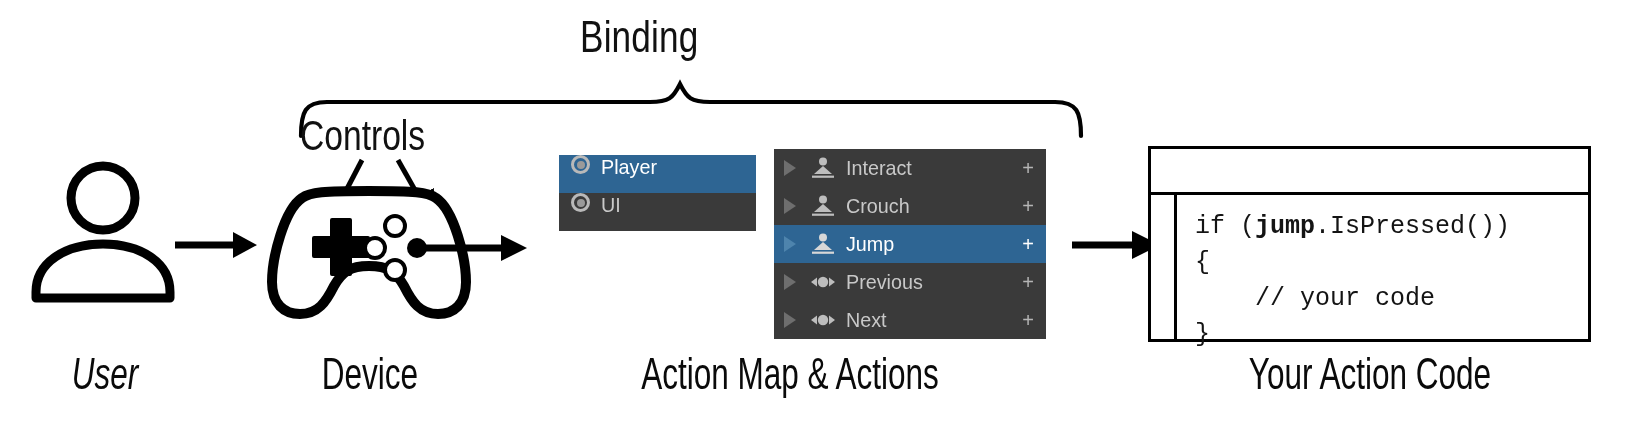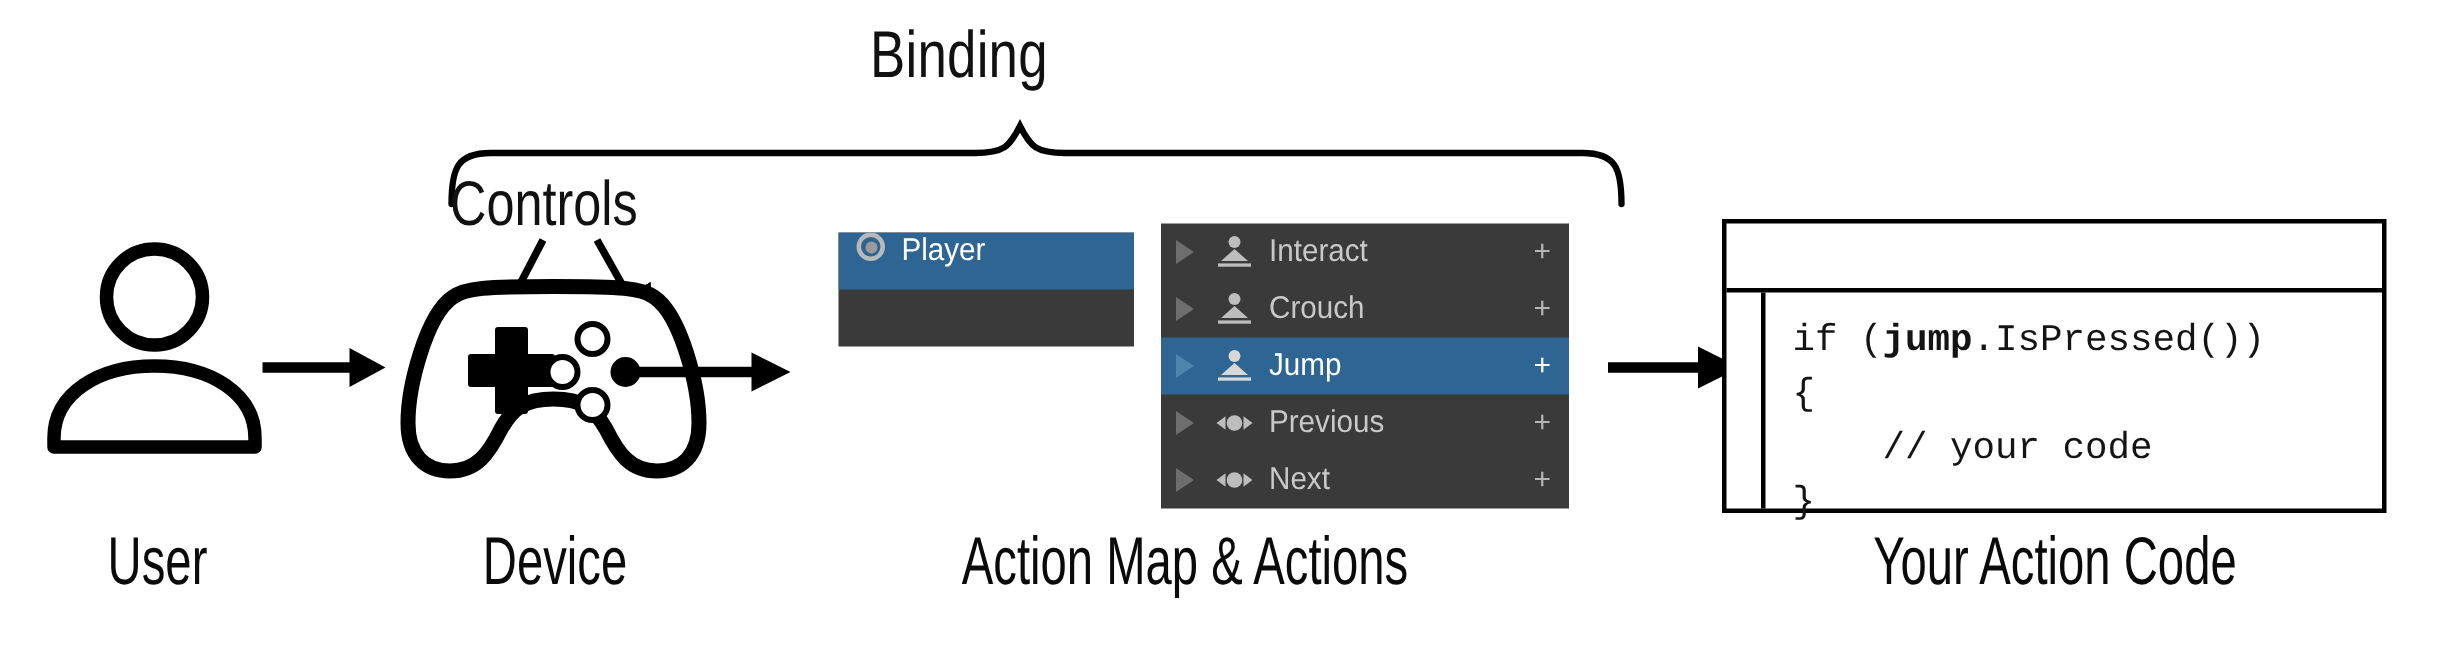--- a/index.html
+++ b/index.html
@@ -144,20 +144,26 @@
 
   <div class="abs panel-maps" style="left:559px;top:155px;height:76px;">
 
     <div class="map-row sel">
       <span class="radio-ico">
           <i></i>
         </span>
       <span class="mlabel">Player</span>
     </div>
 
+    <div class="map-row">
+      <span class="radio-ico">
+          <i></i>
+        </span>
+      <span class="mlabel">UI</span>
+    </div>
   </div>
 
   <div class="abs panel-actions" style="left:774px;top:149px;height:190px;">
 
     <div class="act-row">
       <span class="tri"></span>
       <svg class="ico" viewBox="0 0 26 22">
         <circle cx="13" cy="4.4" r="4" fill="#bdbdbd"></circle>
         <path d="M13,9 L22,17 L4,17 Z" fill="#bdbdbd"></path>
         <rect x="2" y="18.6" width="22" height="2.2" fill="#bdbdbd"></rect>
@@ -220,21 +226,21 @@
     <div class="titlebar"></div>
     <div class="body">
       <div class="gutter"></div>
       <div class="code"><span>if (</span><b>jump</b><span>.IsPressed())</span>
 <span>{</span>
 <span>    // your code</span>
 <span>}</span></div>
     </div>
   </div>
 
-  <div class="abs" style="left:0px;top:348px;width:210px;">
+  <div class="abs" style="left:0px;top:348px;width:210px;font-style:italic;">
     <div class="caption">User</div>
   </div>
   <div class="abs" style="left:245px;top:348px;width:250px;">
     <div class="caption">Device</div>
   </div>
   <div class="abs" style="left:1120px;top:348px;width:500px;">
     <div class="caption">Your Action Code</div>
   </div>
   <div class="abs" style="left:540px;top:348px;width:500px;">
     <div class="caption">Action Map &amp; Actions</div>

